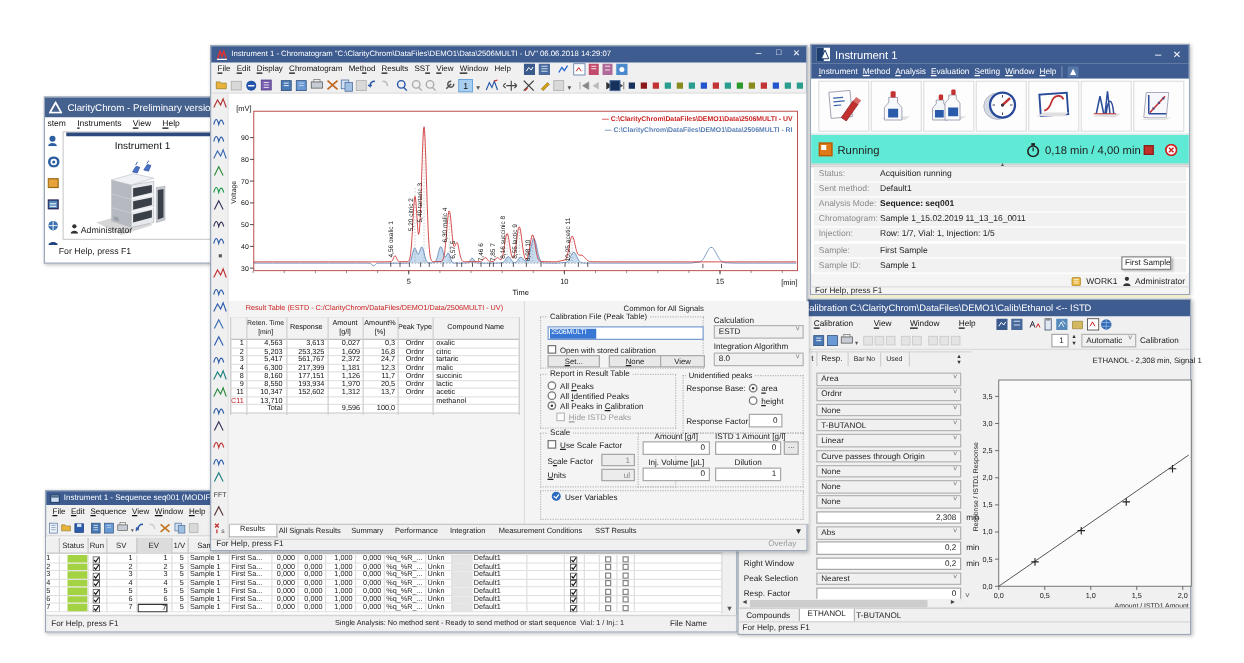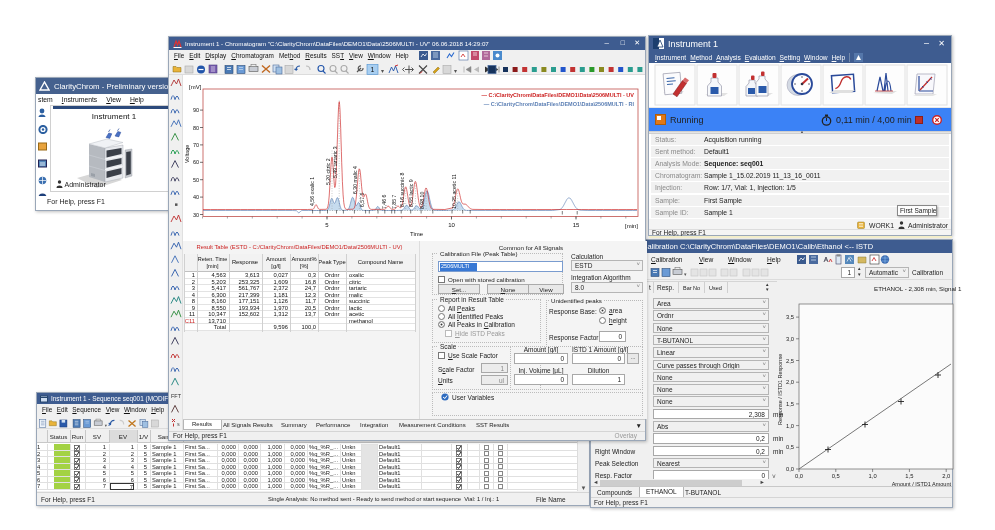--- a/index.html
+++ b/index.html
@@ -950,30 +950,30 @@
           <g transform="translate(258,0)">
             <rect x="0" y="0" width="40" height="40" fill="#fdfdfd" stroke="#e0e0e0" stroke-width="1"></rect>
             <path d="M10 9 h18 l-2 20 h-18 z" fill="#f8f8fc" stroke="#aab" stroke-width="0.8"></path>
             <path d="M12 26 v-15 m0 15 h14" stroke="#2a4a9a" stroke-width="1.2"></path>
             <path d="M13 25 L25 12" stroke="#c03030" stroke-width="1.3"></path>
             <path d="M15 21 l1.5 1.5 m3 -6 l1.5 1.5 m2 -5 l1.5 1.5" stroke="#2a4a9a" stroke-width="1"></path>
             <path d="M6 31 l6 -2 18 0 -4 2 z" fill="#e4e4e4"></path>
           </g>
         </g>
       </svg></div>
-  <div class="abs" style="left:0;top:71px;right:0;height:24px;background:#3b82f6;border-top:1px solid #e8e8e8;" id="runrow">
+  <div class="abs" style="left:0;top:71px;right:0;height:24px;background:#5eead4;border-top:1px solid #e8e8e8;" id="runrow">
     <span style="position:absolute;left:6px;top:6px;width:11px;height:11px;background:#e07818;border:1px solid #b05c08;"></span>
     <span style="position:absolute;left:8px;top:8px;width:4px;height:4px;background:#fff;"></span>
     <span style="position:absolute;left:21px;top:7px;font-size:9px;color:#222;">Running</span>
     <svg style="position:absolute;left:172px;top:6px;" width="11" height="12" viewBox="0 0 11 12">
         <circle cx="5.5" cy="7" r="4.2" fill="none" stroke="#222" stroke-width="1.3"></circle>
         <rect x="4" y="0.5" width="3" height="2" fill="#222"></rect>
         <path d="M5.5 7 L5.5 4" stroke="#222" stroke-width="1"></path>
       </svg>
-    <span style="position:absolute;left:187px;top:7px;font-size:9px;color:#222;">0,11 min / 4,00 min</span>
+    <span style="position:absolute;left:187px;top:7px;font-size:9px;color:#222;">0,18 min / 4,00 min</span>
     <span style="position:absolute;left:266px;top:8px;width:8px;height:8px;background:#c03028;border:1px solid #8c1f18;"></span>
     <svg style="position:absolute;left:283px;top:7px;" width="10" height="10" viewBox="0 0 10 10">
         <circle cx="5" cy="5" r="4.3" fill="#fff" stroke="#cc2222" stroke-width="1.4"></circle>
         <path d="M3.2 3.2 L6.8 6.8 M6.8 3.2 L3.2 6.8" stroke="#cc2222" stroke-width="1.2"></path>
       </svg>
   </div>
   <div class="abs" style="left:0;top:95px;right:0;height:3px;background:#e4e4e4;border-top:1px solid #cfcfcf;border-bottom:1px solid #cfcfcf;">
       <span style="position:absolute;left:50%;top:-3px;font-size:4px;color:#555;">▲</span>
     </div>
   <div id="instrows" class="abs" style="left:0;top:98px;right:0;height:85px;background:#fff;">

